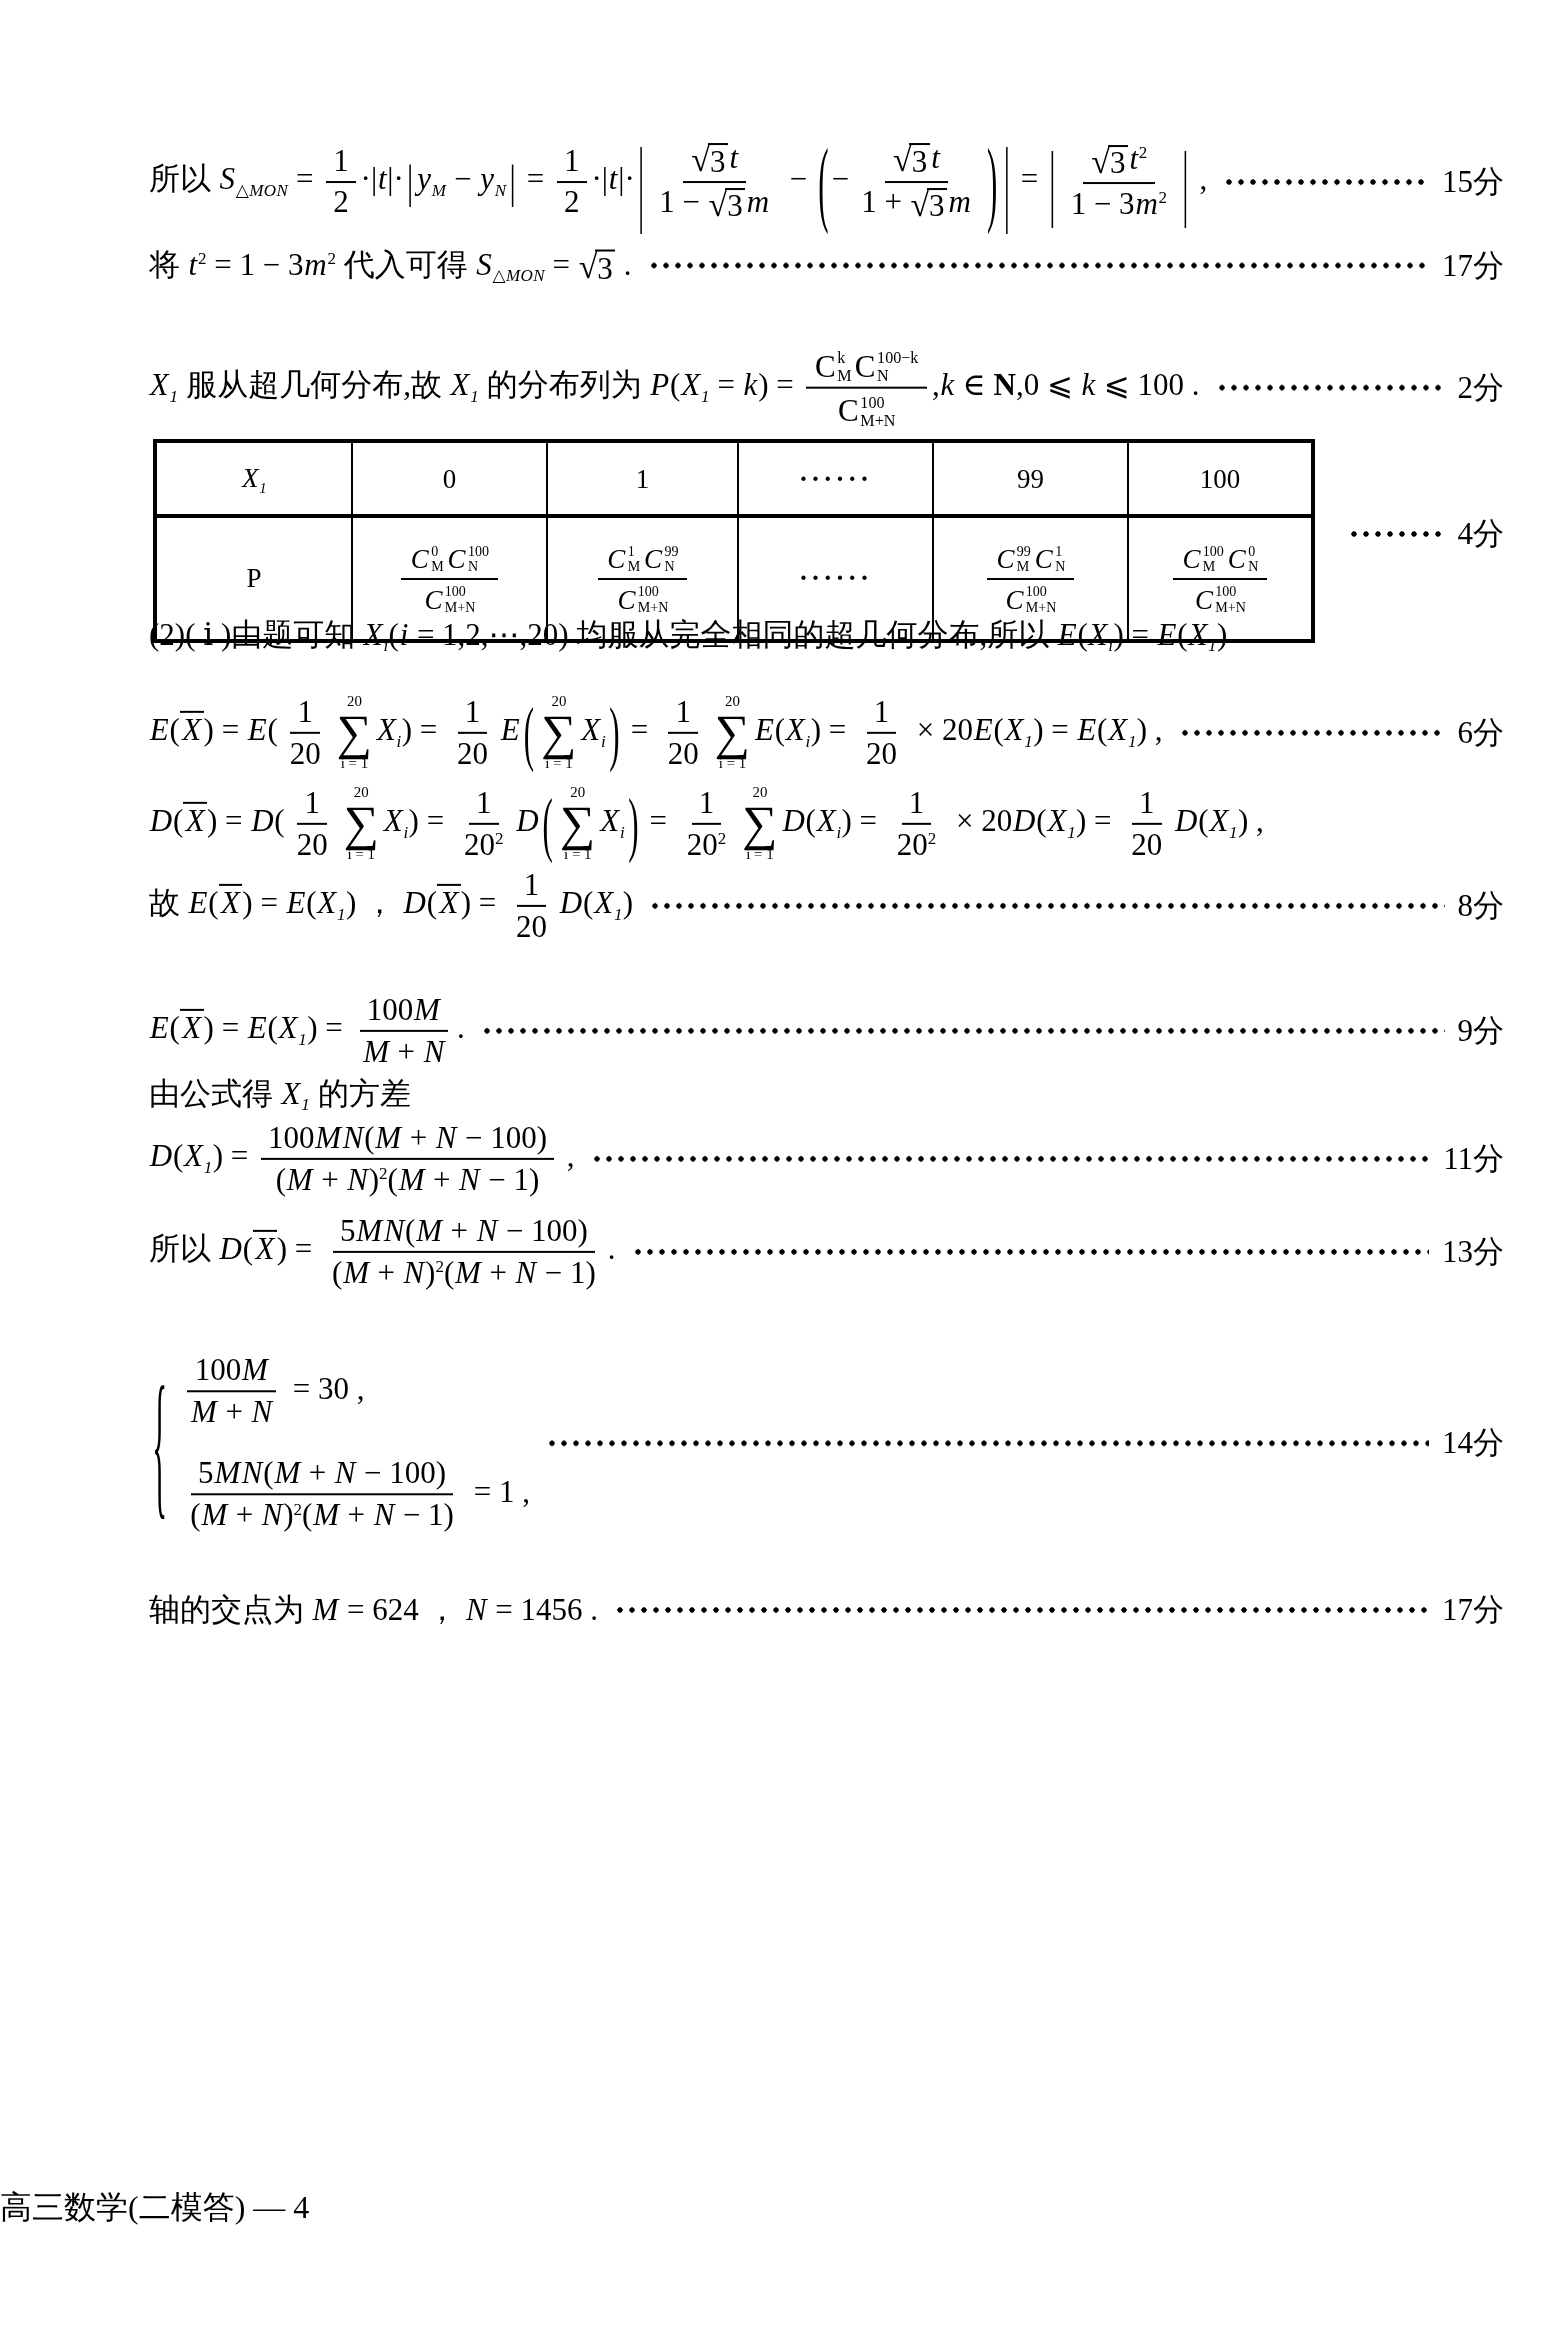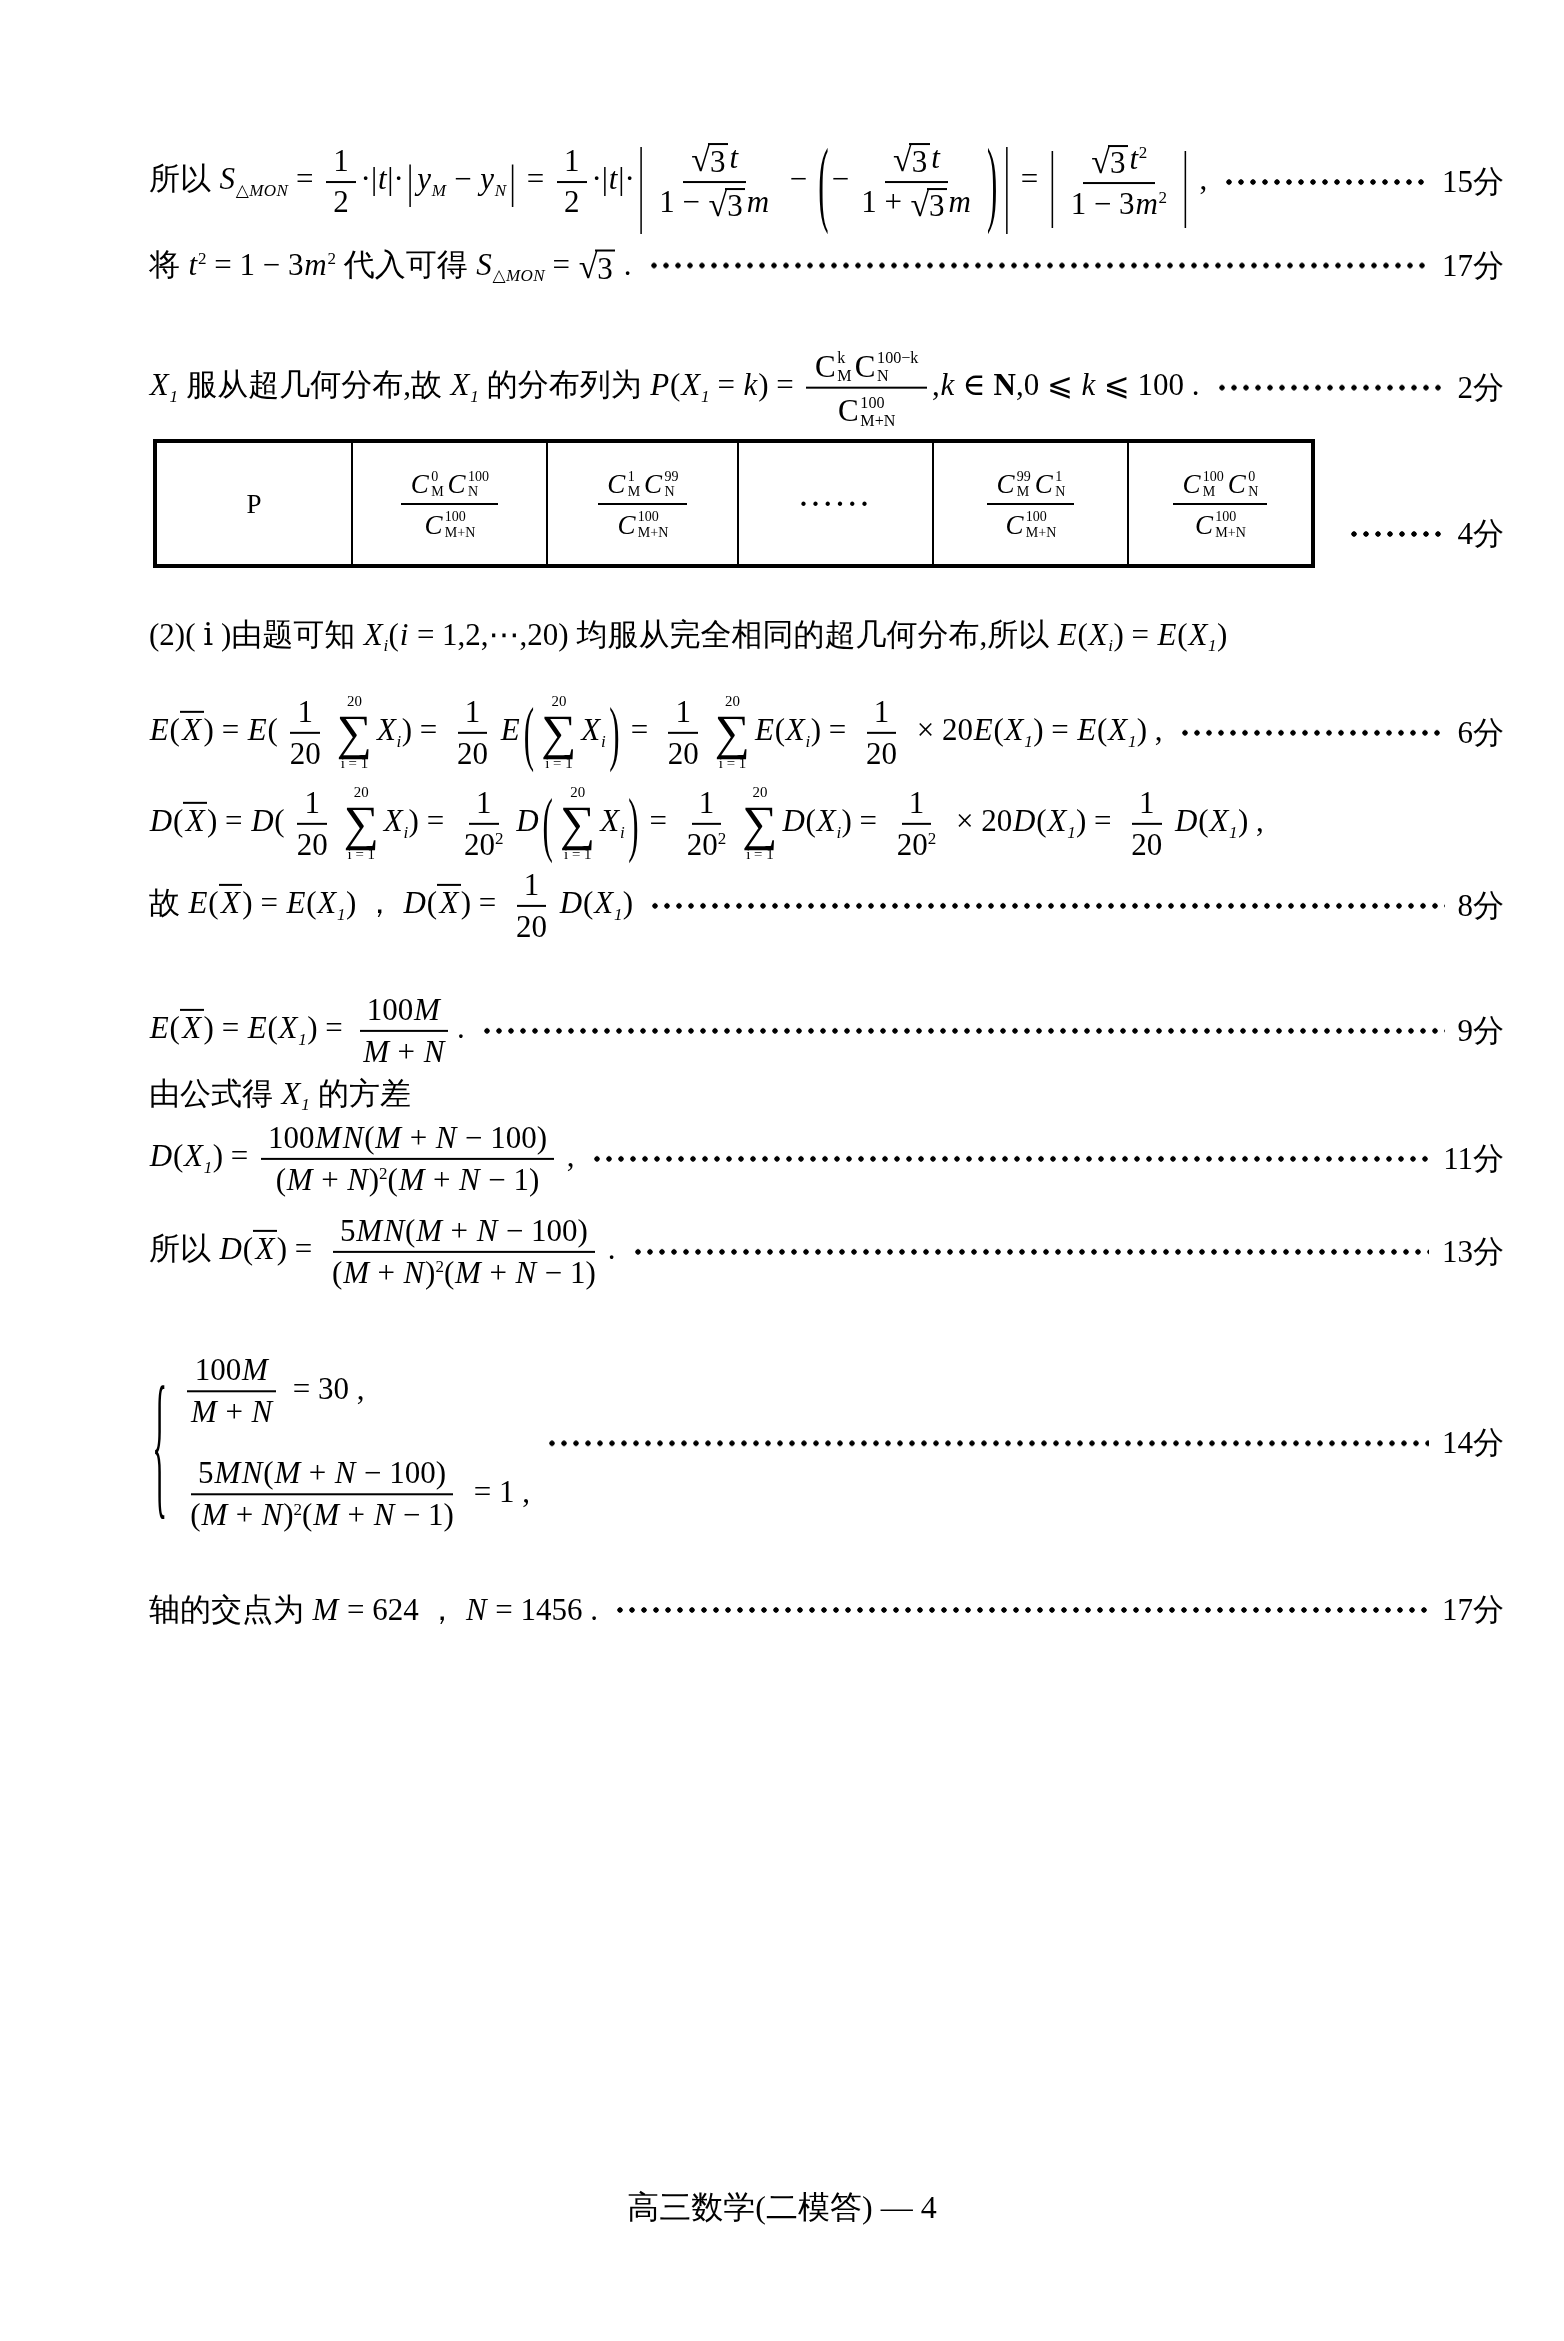--- a/index.html
+++ b/index.html
@@ -39,21 +39,21 @@
         vertical-align:middle;margin-left:8px}
   .mrow{white-space:nowrap;font-size:31px}
   .dist{position:absolute;left:153px;top:439px;width:1158px;border-collapse:collapse;
         table-layout:fixed;border:4px solid #000}
   .dist td{border:2px solid #000;text-align:center;vertical-align:middle;padding:0}
   .dist tr:first-child td{border-bottom:4px solid #000;font-size:32px;height:71px}
   .dist tr:last-child td{height:121px}
   .dist .m{font-size:27px;display:inline-block}
   .dist .dots{letter-spacing:3.2px;font-weight:bold}
   .footer{position:absolute;left:0;right:0;top:2208px;transform:translateY(-50%);
-          text-align:center;font-size:32px}
+          text-align:left;font-size:32px}
 </style>
 </head>
 <body>
 
 <div class="page">
 
 
   <div class="line" style="top:182px">
     <div class="m"><span class="mt">所以 </span><span class="mv">S</span><span class="msub">△MON</span><span class="mt"> = </span><span class="fr">
           <span class="n"><span class="mt">1</span></span>
@@ -131,20 +131,28 @@
     <colgroup>
       <col style="width:197px">
         <col style="width:195px">
         <col style="width:191px">
       <col style="width:195px">
         <col style="width:195px">
         <col style="width:185px">
     </colgroup>
     <tbody>
         <tr>
+          <td><span class="m"><span class="mv">X</span><span class="msub">1</span></span></td>
+          <td><span class="m"><span class="mt">0</span></span></td>
+          <td><span class="m"><span class="mt">1</span></span></td>
+          <td><span class="m"><span class="dots">······</span></span></td>
+          <td><span class="m"><span class="mt">99</span></span></td>
+          <td><span class="m"><span class="mt">100</span></span></td>
+        </tr>
+        <tr>
           <td><span class="m"><span class="mt">P</span></span></td>
           <td><span class="m"><span class="fr">
                 <span class="n"><span class="cb">
                     <span class="mv">C</span>
                     <span class="scr">
                       <span class="u">0</span>
                       <span class="l">M</span>
                     </span>
                   </span><span class="cb">
                     <span class="mv">C</span>

